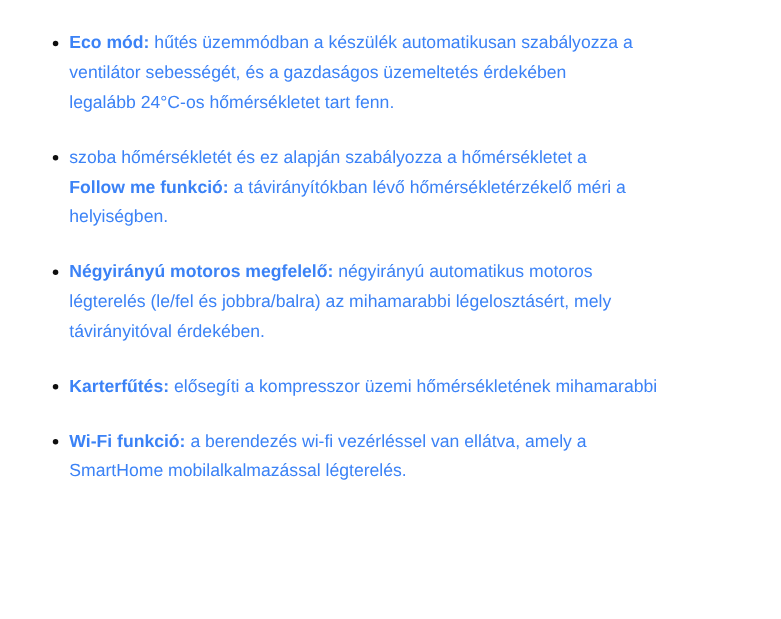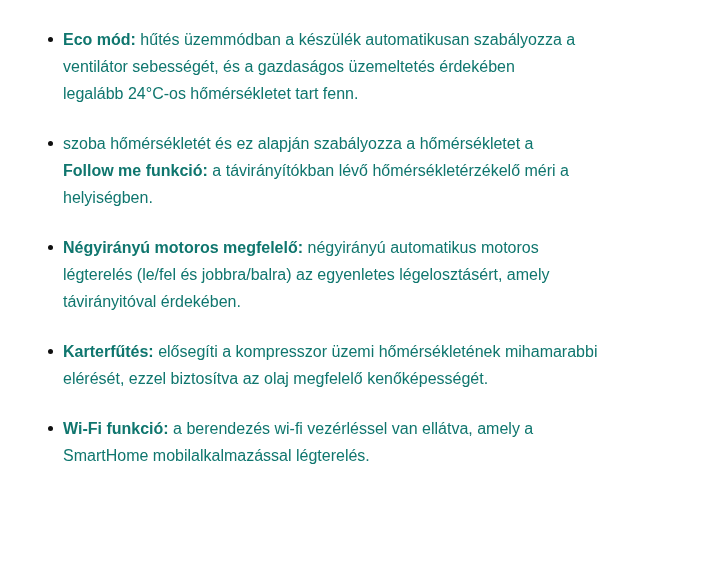--- a/index.html
+++ b/index.html
@@ -7,21 +7,21 @@
     padding: 0;
     background: #ffffff;
   }
   .page {
     position: relative;
     width: 710px;
     height: 563px;
     background: #ffffff;
     overflow: hidden;
     font-family: "Liberation Sans", "DejaVu Sans", sans-serif;
-    color: #0f766e;
+    color: #3b82f6;
   }
   .feature-list {
     margin: 0;
     padding: 26px 10px 0 63px;
     list-style: none;
   }
   .feature-item {
     position: relative;
     margin: 0 0 23px 0;
     font-size: 16px;
@@ -60,29 +60,28 @@
     <li class="feature-item">
       <span class="bullet-dot"></span>
       <div class="ln">szoba hőmérsékletét és ez alapján szabályozza a hőmérsékletet a</div>
       <div class="ln"><strong class="feature-title">Follow me funkció:</strong><span> a távirányítókban lévő hőmérsékletérzékelő méri a</span></div>
       <div class="ln">helyiségben.</div>
     </li>
 
     <li class="feature-item">
       <span class="bullet-dot"></span>
       <div class="ln"><strong class="feature-title">Négyirányú motoros megfelelő:</strong><span> négyirányú automatikus motoros</span></div>
-      <div class="ln">légterelés (le/fel és jobbra/balra) az egyenletes légelosztásért, amely</div>
+      <div class="ln">légterelés (le/fel és jobbra/balra) az mihamarabbi légelosztásért, mely</div>
       <div class="ln">távirányitóval érdekében.</div>
     </li>
 
 
     <li class="feature-item">
       <span class="bullet-dot"></span>
       <div class="ln"><strong class="feature-title">Karterfűtés:</strong><span> elősegíti a kompresszor üzemi hőmérsékletének mihamarabbi</span></div>
-      <div class="ln">elérését, ezzel biztosítva az olaj megfelelő kenőképességét.</div>
     </li>
 
     <li class="feature-item">
       <span class="bullet-dot"></span>
       <div class="ln"><strong class="feature-title">Wi-Fi funkció:</strong><span> a berendezés wi-fi vezérléssel van ellátva, amely a</span></div>
       <div class="ln">SmartHome mobilalkalmazással légterelés.</div>
     </li>
 
   </ul>
 </div>

